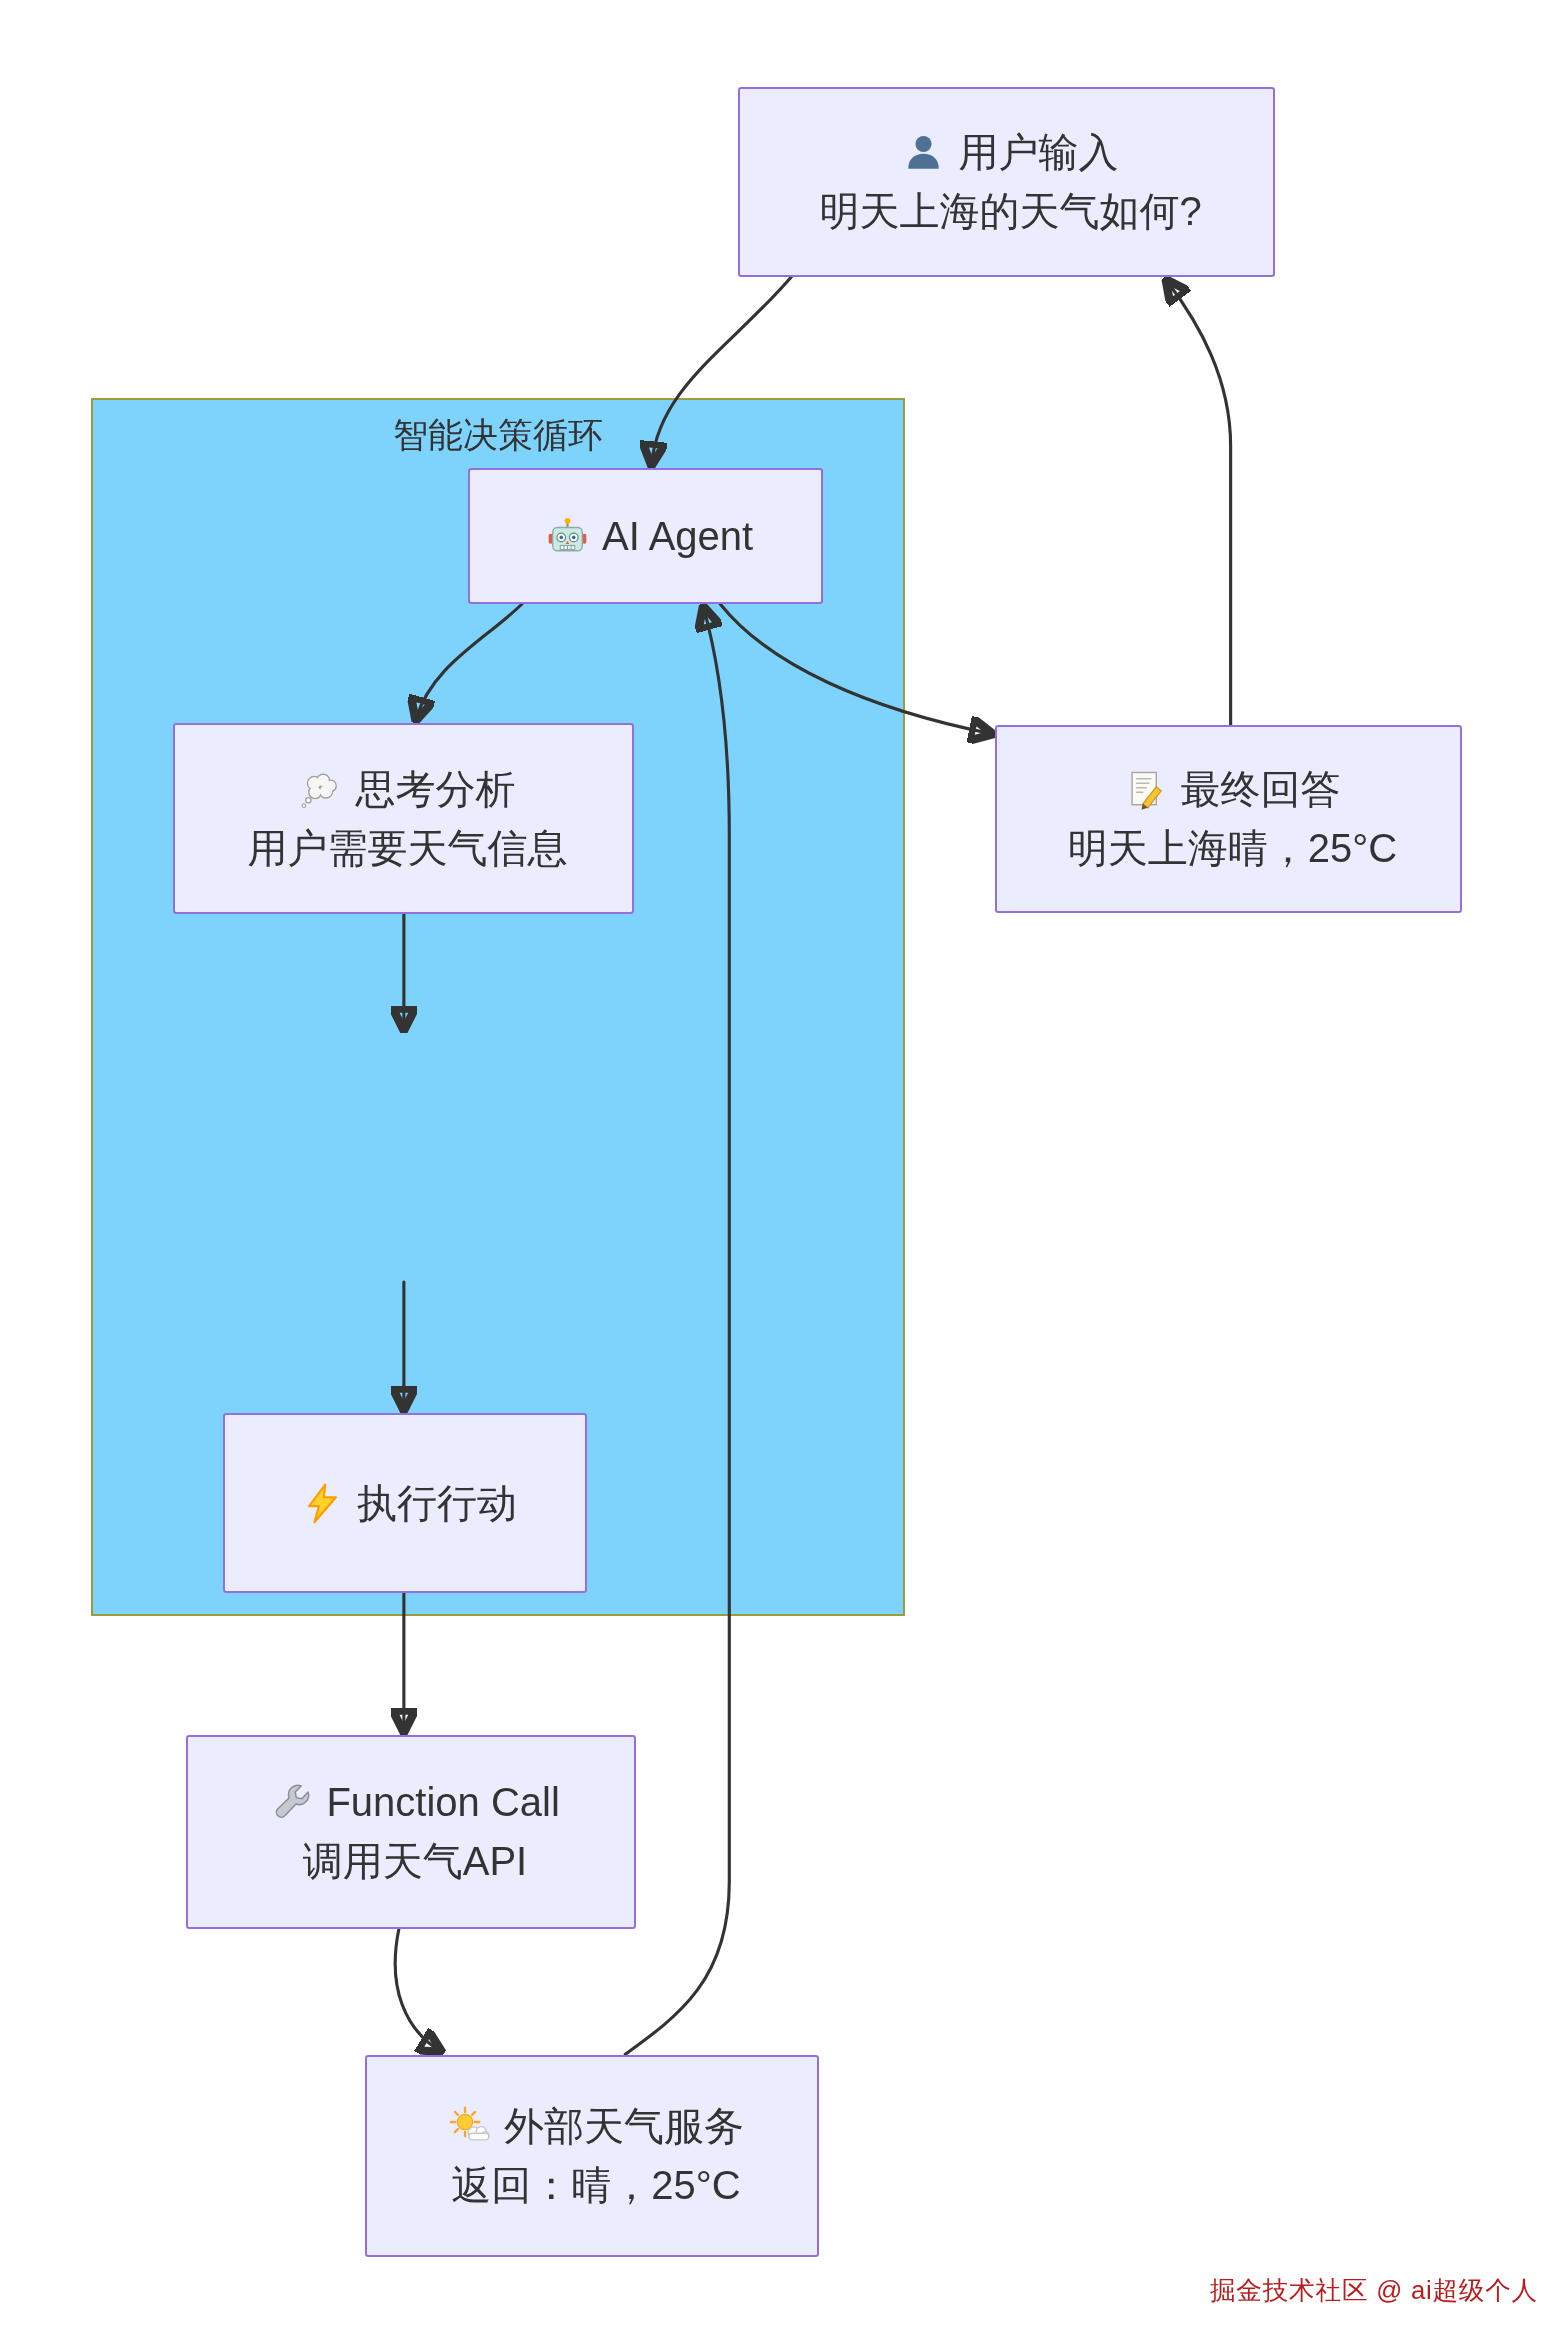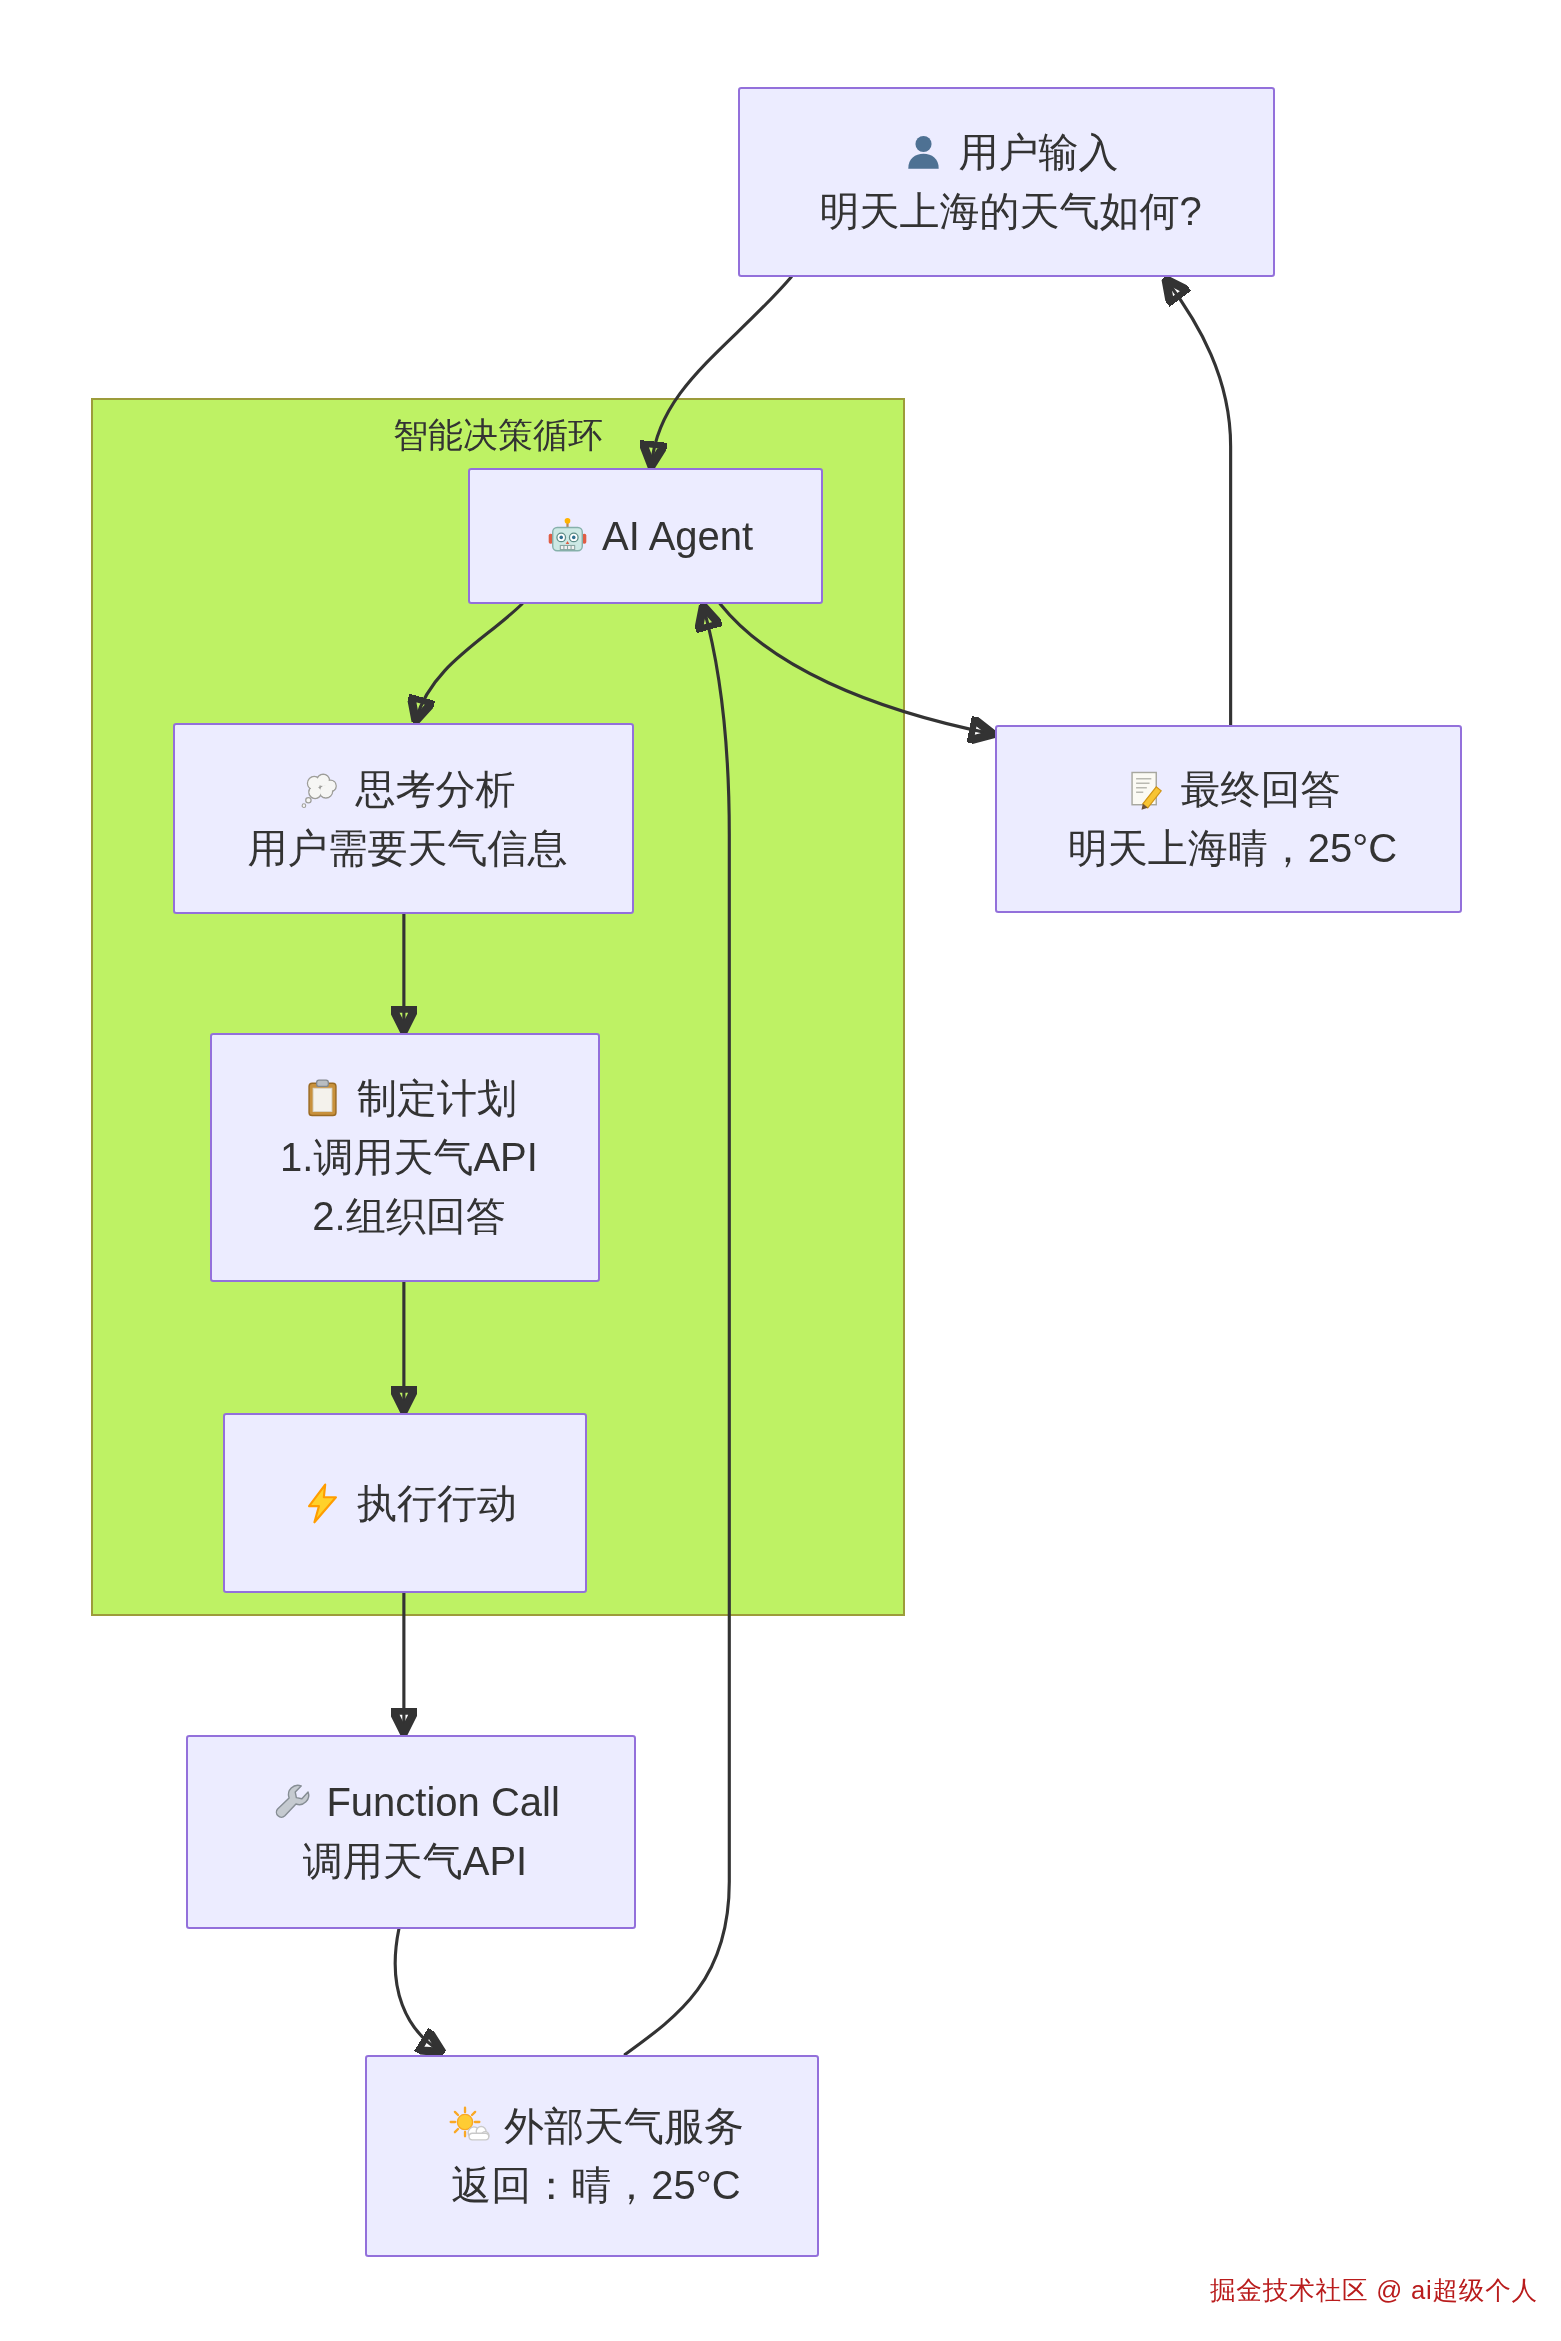--- a/index.html
+++ b/index.html
@@ -1,20 +1,20 @@
 <!DOCTYPE html>
 <html style="font-size:13.2px"><head>
 <meta charset="utf-8">
 <style>
   html,body{margin:0;padding:0;background:#ffffff;}
   #canvas{position:relative;width:1561px;height:2342px;background:#ffffff;overflow:hidden;
           font-family:"Liberation Sans","DejaVu Sans",sans-serif;color:#333333;}
   
   .subgraph{position:absolute;left:91px;top:398px;width:814px;height:1218px;
-            background:#bef264;border:2.5px solid #9c9c3a;box-sizing:border-box;}
+            background:#7dd3fc;border:2.5px solid #9c9c3a;box-sizing:border-box;}
   .subgraph-label{position:absolute;left:0;top:11.6px;width:100%;text-align:center;
                   font-size:35px;color:#333333;}
   
   svg.edges{position:absolute;left:0;top:0;width:1561px;height:2342px;overflow:visible;}
   svg.edges path{fill:none;stroke:#333333;stroke-width:3.8px;stroke-linecap:round;}
   
   .node{position:absolute;box-sizing:border-box;background:#ececff;border:2.9px solid #9370db;
         border-radius:3.3px;display:flex;flex-direction:column;align-items:center;justify-content:center;
         font-size:40px;line-height:59px;color:#333333;text-align:center;padding-left:8px;}
   .nline{white-space:nowrap;}
@@ -108,34 +108,20 @@
           <rect x="16" y="34" width="16" height="4.6" fill="#f2f2f2" stroke="#8aa6a2" stroke-width="1.2"></rect>
           <line x1="20" y1="34" x2="20" y2="38.6" stroke="#8aa6a2" stroke-width="1.2"></line>
           <line x1="24" y1="34" x2="24" y2="38.6" stroke="#8aa6a2" stroke-width="1.2"></line>
           <line x1="28" y1="34" x2="28" y2="38.6" stroke="#8aa6a2" stroke-width="1.2"></line>
         </svg>
       </span>
       <span>AI Agent</span>
     </div>
   </div>
 
-  <div class="node" style="left:210px;top:1033px;width:390px;height:249px;">
-    <div class="nline ntitle">
-      <span class="icon">
-        <svg viewBox="0 0 48 48">
-          <rect x="9" y="7" width="30" height="36" rx="3.5" fill="#c8913c" stroke="#9a6a22" stroke-width="1.6"></rect>
-          <rect x="13.5" y="12.5" width="21" height="26" fill="#f4f2ec" stroke="#d8d4c8" stroke-width="1"></rect>
-          <rect x="17.5" y="3.5" width="13" height="7" rx="2.5" fill="#b9bdc2" stroke="#81868c" stroke-width="1.4"></rect>
-        </svg>
-      </span>
-      <span>制定计划</span>
-    </div>
-    <div class="nline">1.调用天气API</div>
-    <div class="nline">2.组织回答</div>
-  </div>
 
   <div class="node" style="left:223px;top:1413px;width:364px;height:180px;">
     <div class="nline ntitle">
       <span class="icon">
         <svg viewBox="0 0 48 48">
           <polygon points="27,3 9,27 20,27 15,45 39,17 25.5,17" fill="#ffd12a" stroke="#ff9d00" stroke-width="2.4" stroke-linejoin="round"></polygon>
         </svg>
       </span>
       <span>执行行动</span>
     </div>

